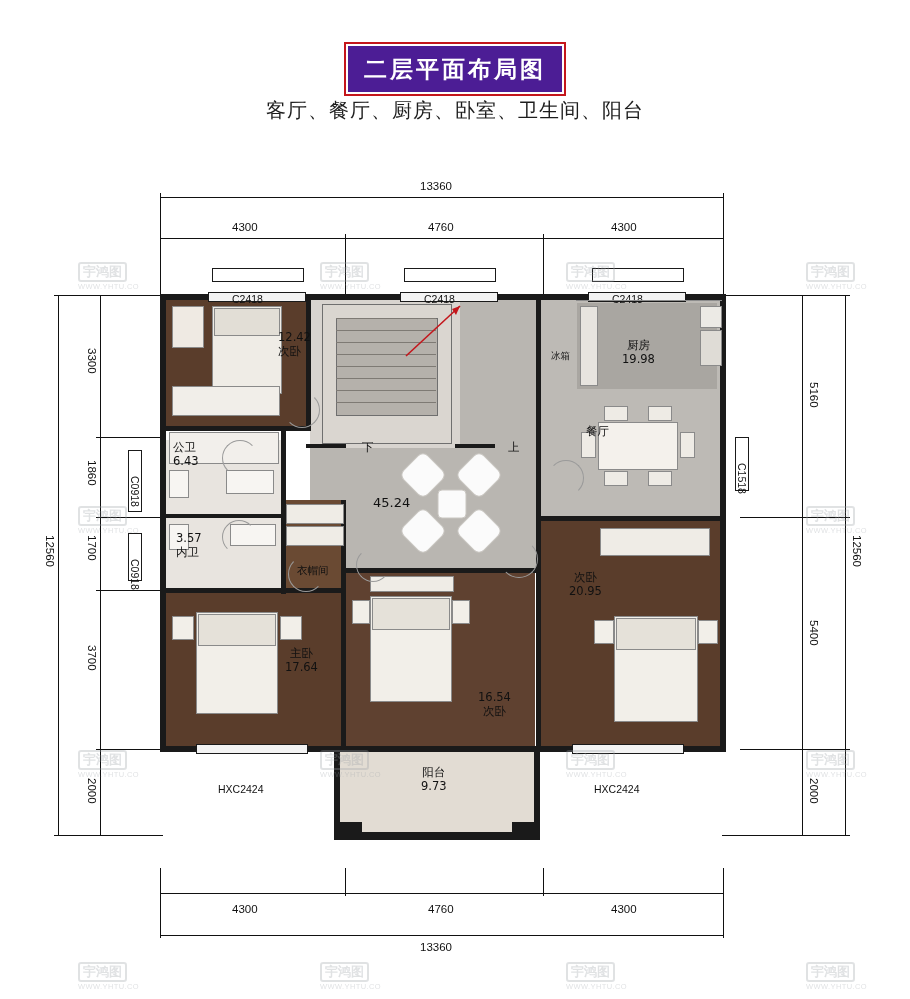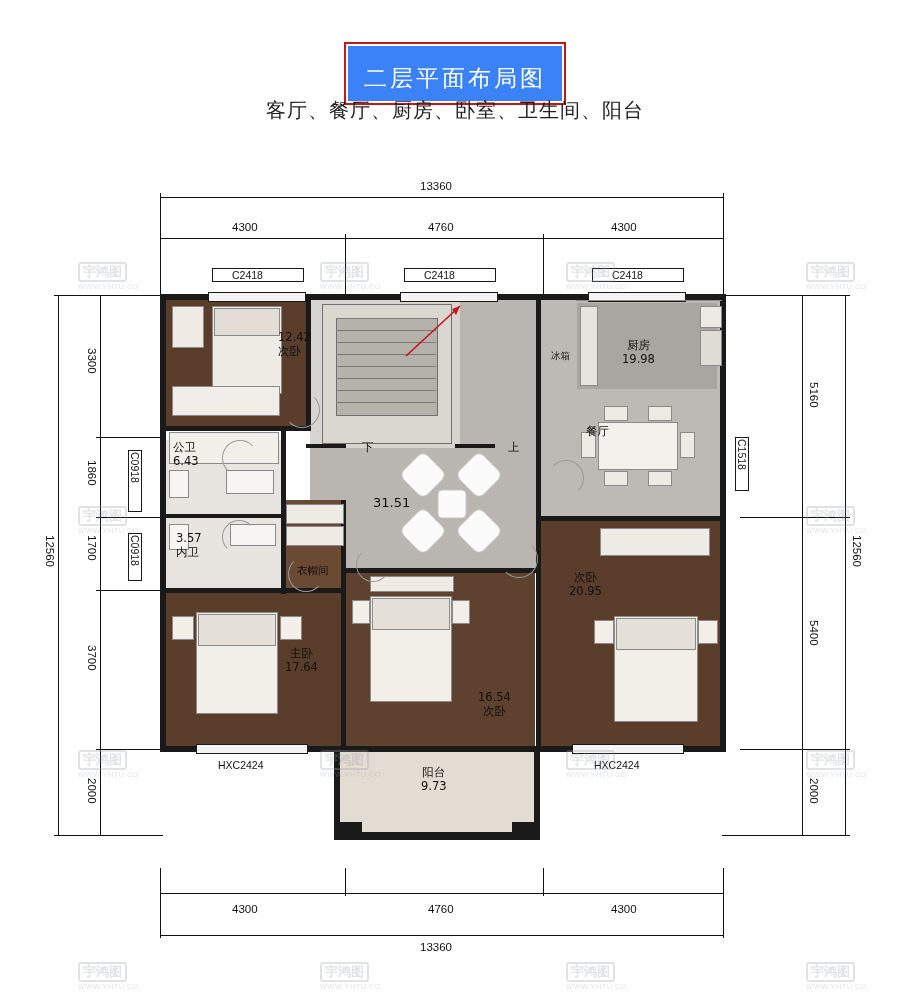--- a/index.html
+++ b/index.html
@@ -23,23 +23,23 @@
   .wm .wm-sub{display:block;font-size:7.5px;font-weight:normal;letter-spacing:.4px;}
   .wm .wmbox{
     display:inline-block;border:2px solid #9aa0a6;border-radius:3px;
     padding:0 3px;margin-right:3px;
   }
   .diag{position:absolute;inset:0;z-index:1;}
 
   
   .title-box{
     position:absolute;left:50%;transform:translateX(-50%);top:44px;
-    background:#3b82f6;color:#fff;
-    font-size:23px;font-weight:normal;letter-spacing:3px;
-    padding:17px 16px 7px 16px;
+    background:#4c1d95;color:#fff;
+    font-size:23px;font-weight:bold;letter-spacing:3px;
+    padding:8px 16px 7px 16px;
     border:2px solid #fff;
     box-shadow:0 0 0 2px #c4161c;
     font-family:"DejaVu Sans","Liberation Sans",sans-serif;
   }
   .subtitle{
     position:absolute;left:50%;transform:translateX(-50%);top:97px;
     font-size:20px;color:#1d1d1d;letter-spacing:1px;
     font-family:"DejaVu Sans","Liberation Sans",sans-serif;
   }
 
@@ -59,21 +59,21 @@
   .wall{position:absolute;background:#1a1a1a;}
   .room{position:absolute;overflow:hidden;}
   .lbl{
     position:absolute;font-size:11.5px;color:#111;text-align:center;
     font-family:"DejaVu Sans","Liberation Sans",sans-serif;line-height:1.25;
     white-space:nowrap;
   }
   .lbl.big{font-size:13px;}
   .win-lbl{
     position:absolute;font-size:10.5px;color:#111;
-    font-family:"Liberation Sans",sans-serif;white-space:nowrap;
+    font-family:"Liberation Sans",sans-serif;white-space:nowrap;margin-top:24px;
   }
   .win-lbl.vert{writing-mode:vertical-rl;}
   .winbox{position:absolute;border:1px solid #1a1a1a;background:#fff;}
   .furn{position:absolute;border:1px solid #8a8a8a;background:#f2f0ed;}
   .furn-d{position:absolute;border:1px solid #6f6f6f;background:#e6e2dc;}
   .door-arc{position:absolute;border:1px solid #9a9a9a;border-radius:50%;}
   .thin{position:absolute;background:#8d8d8d;}
 </style>
 </head>
 <body>
@@ -335,21 +335,21 @@
     <span>6.43</span>
   </div>
 
   <div class="lbl" style="left:176px;top:531px;text-align:left;">
     <span>3.57</span><br>
     <span>内卫</span>
   </div>
 
   <div class="lbl" style="left:297px;top:564px;font-size:10.5px;">衣帽间</div>
 
-  <div class="lbl big" style="left:373px;top:495px;">31.51</div>
+  <div class="lbl big" style="left:373px;top:495px;">45.24</div>
 
   <div class="lbl" style="left:569px;top:570px;">
     <span>次卧</span><br>
     <span>20.95</span>
   </div>
 
   <div class="lbl" style="left:285px;top:646px;">
     <span>主卧</span><br>
     <span>17.64</span>
   </div>

